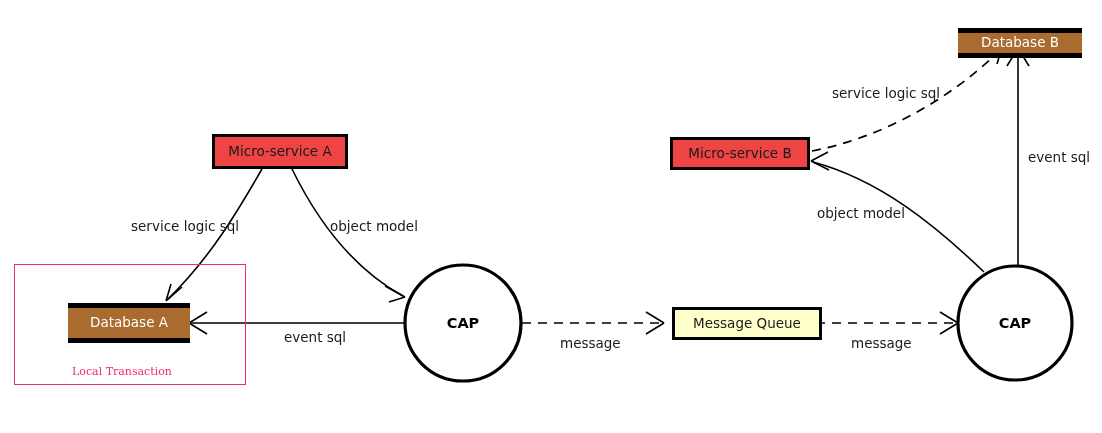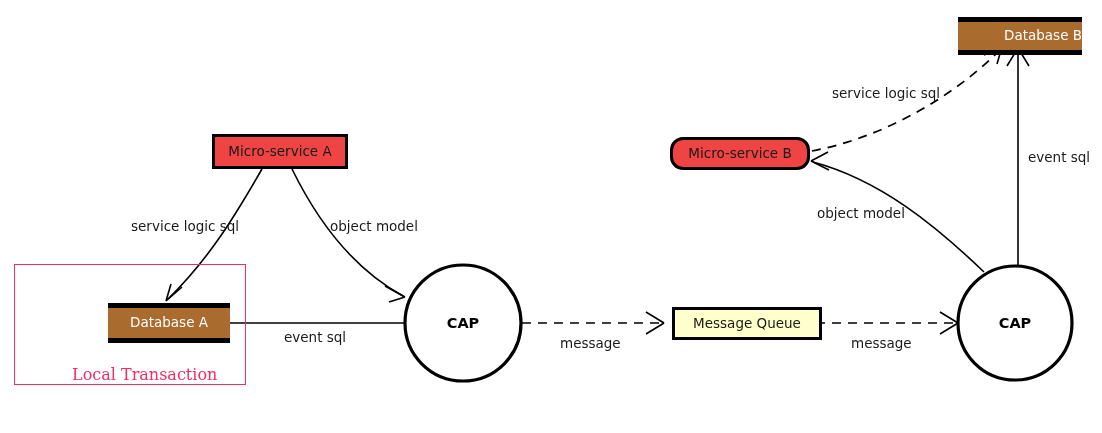--- a/index.html
+++ b/index.html
@@ -88,21 +88,21 @@
   }
   .boundary-box {
     position: absolute;
     box-sizing: border-box;
     border: 1.6px solid #f22d63;
     background: transparent;
   }
   .boundary-label {
     position: absolute;
     font-family: "DejaVu Serif", serif;
-    font-size: 16px;
+    font-size: 11px;
     color: #f22d63;
     white-space: nowrap;
   }
 </style>
 </head>
 <body>
 
 <div id="diagram-canvas">
 
   <svg class="layer" viewBox="0 0 1102 433">
@@ -174,29 +174,29 @@
     <text class="edge-label" x="1028" y="162">event sql</text>
   </svg>
 
   <div class="boundary-box" style="left:14px; top:264px; width:232px; height:121px;"></div>
   <div class="boundary-label" style="left:72px; top:365px;">Local Transaction</div>
 
   <div class="node node-service" style="left:212px; top:134px; width:136px; height:35px;">
     <span>Micro-service A</span>
   </div>
 
-  <div class="node node-db" style="left:68px; top:303px; width:122px; height:40px;margin-left:40px;">
+  <div class="node node-db" style="left:68px; top:303px; width:122px; height:40px;">
     <span>Database A</span>
   </div>
 
   <div class="node node-queue" style="left:664px; top:307px; width:150px; height:33px;margin-left:8px;">
     <span>Message Queue</span>
   </div>
 
-  <div class="node node-service" style="left:670px; top:137px; width:140px; height:33px;border-radius:13px;">
+  <div class="node node-service" style="left:670px; top:137px; width:140px; height:33px;">
     <span>Micro-service B</span>
   </div>
 
-  <div class="node node-db" style="left:958px; top:17px; width:124px; height:38px;justify-content:flex-end;">
+  <div class="node node-db" style="left:958px; top:28px; width:124px; height:30px;">
     <span>Database B</span>
   </div>
 
 </div>
 
 </body></html>

